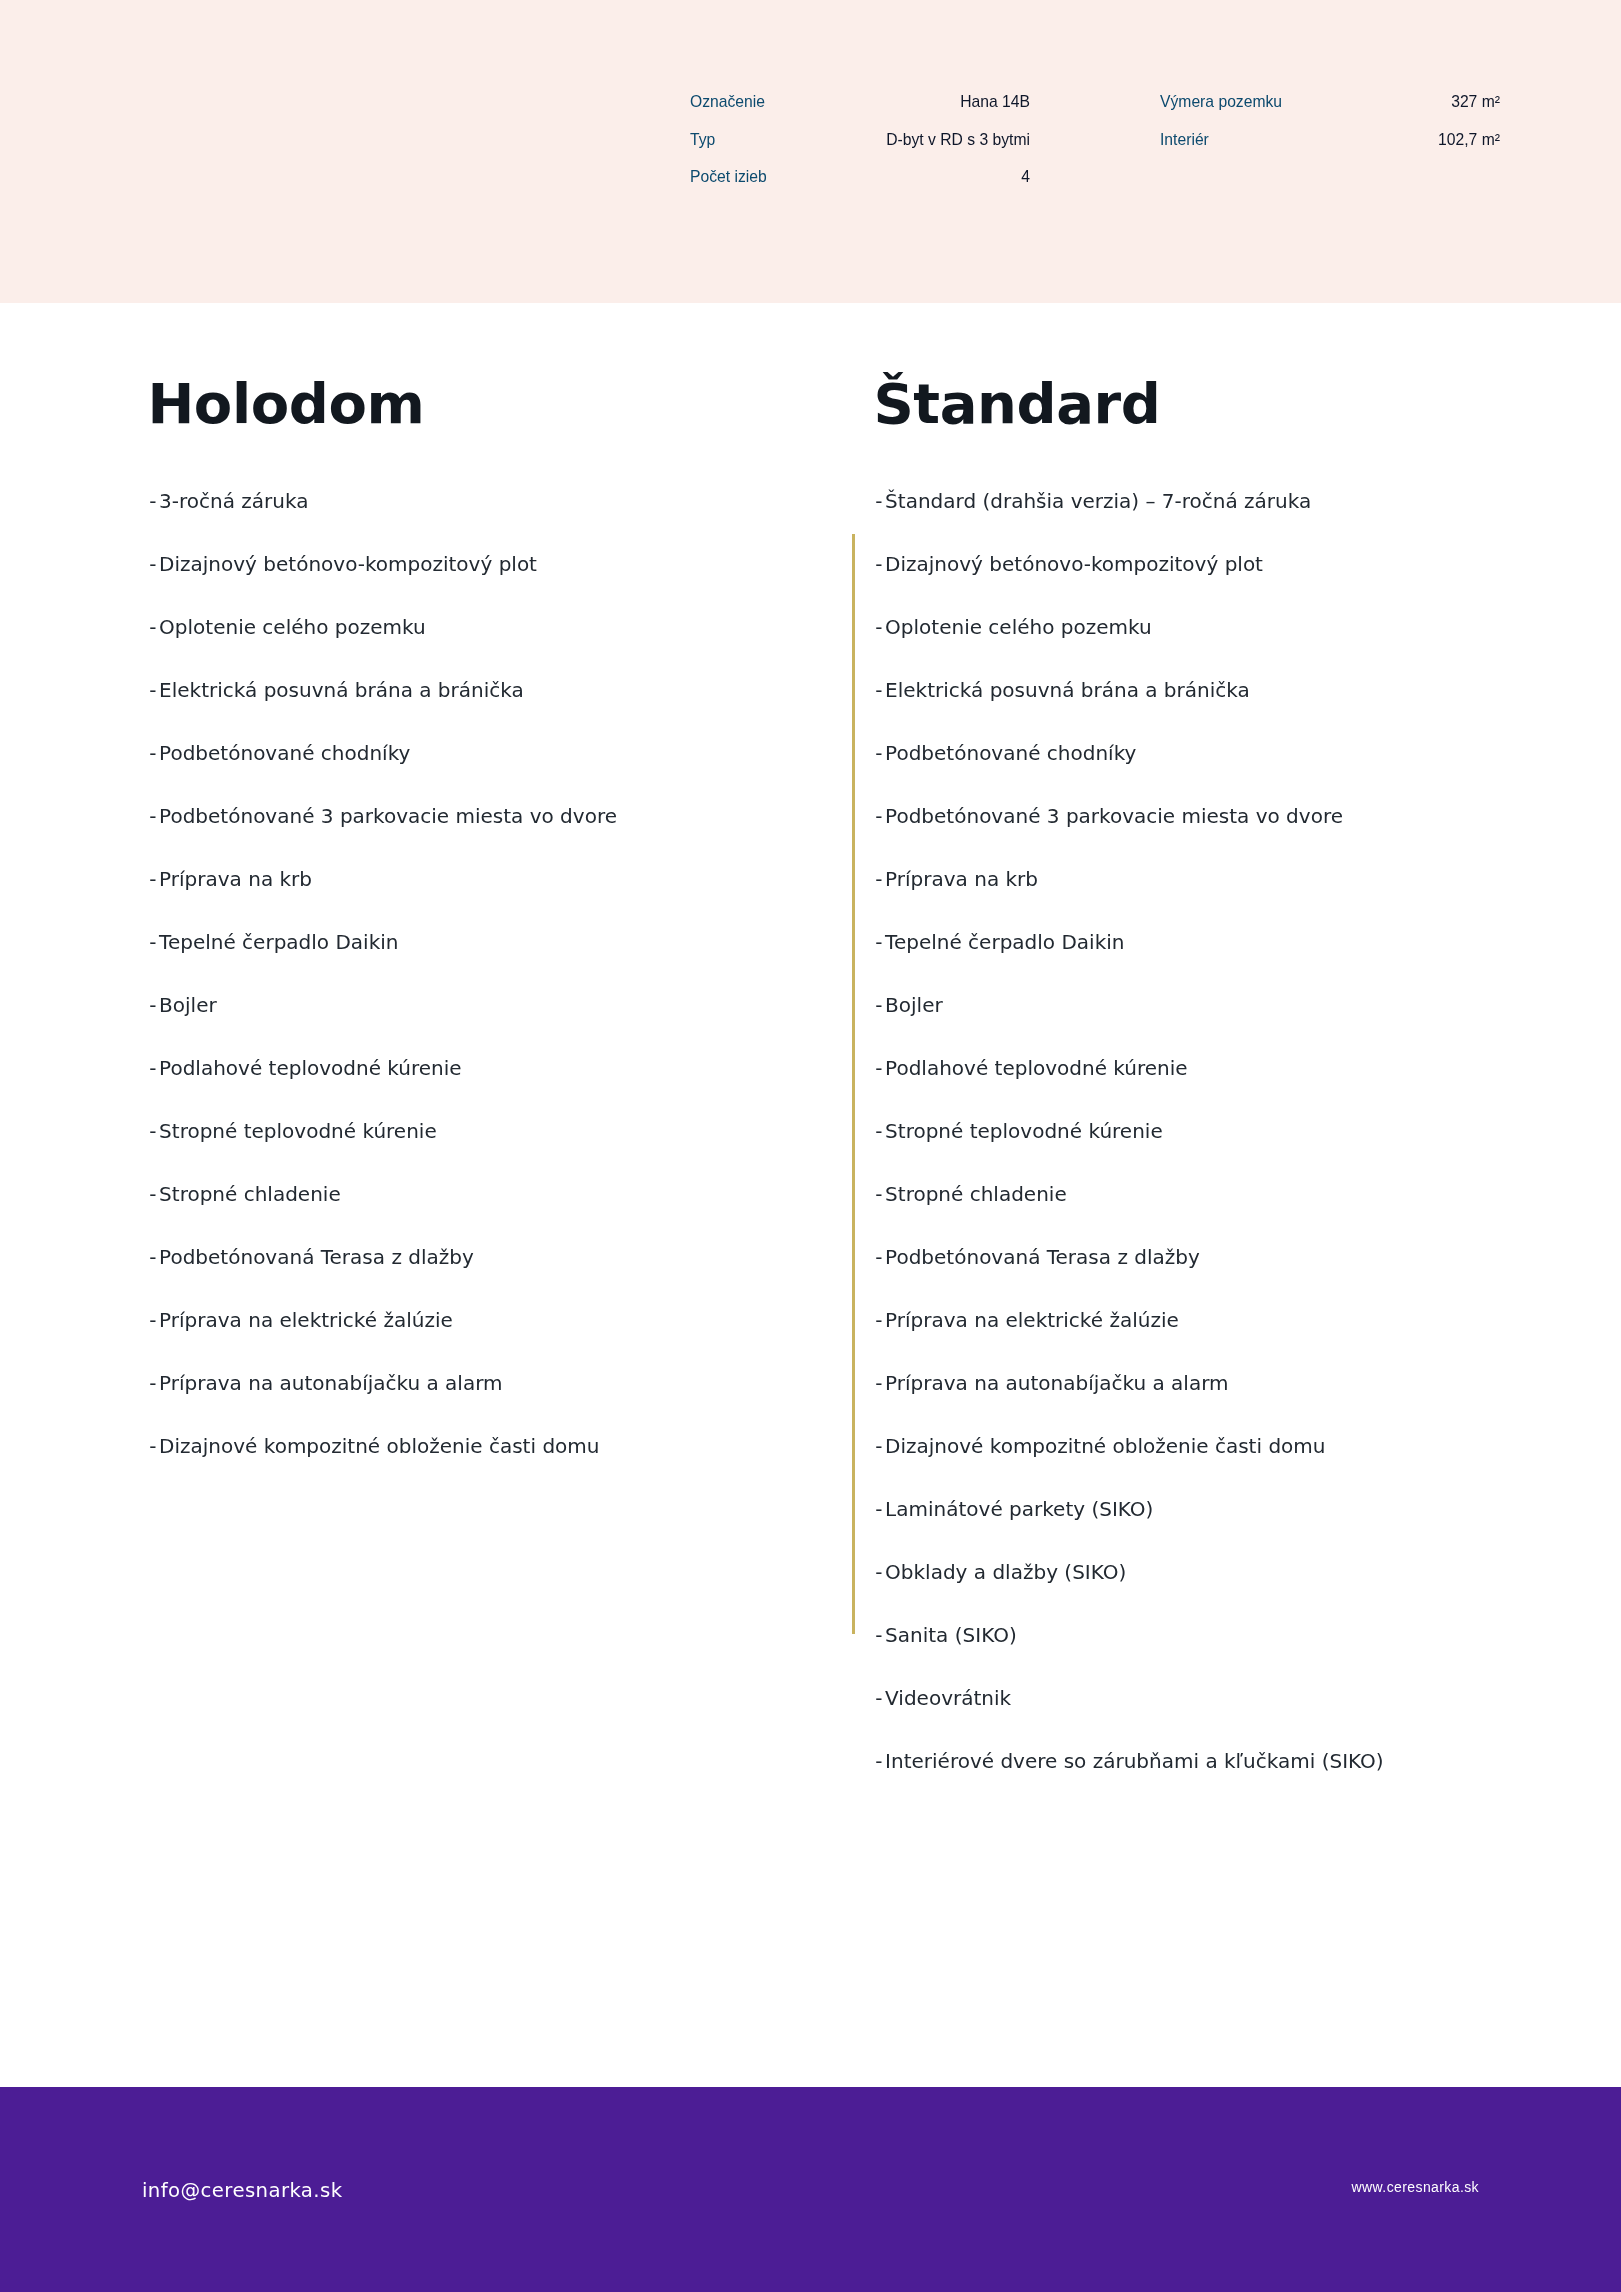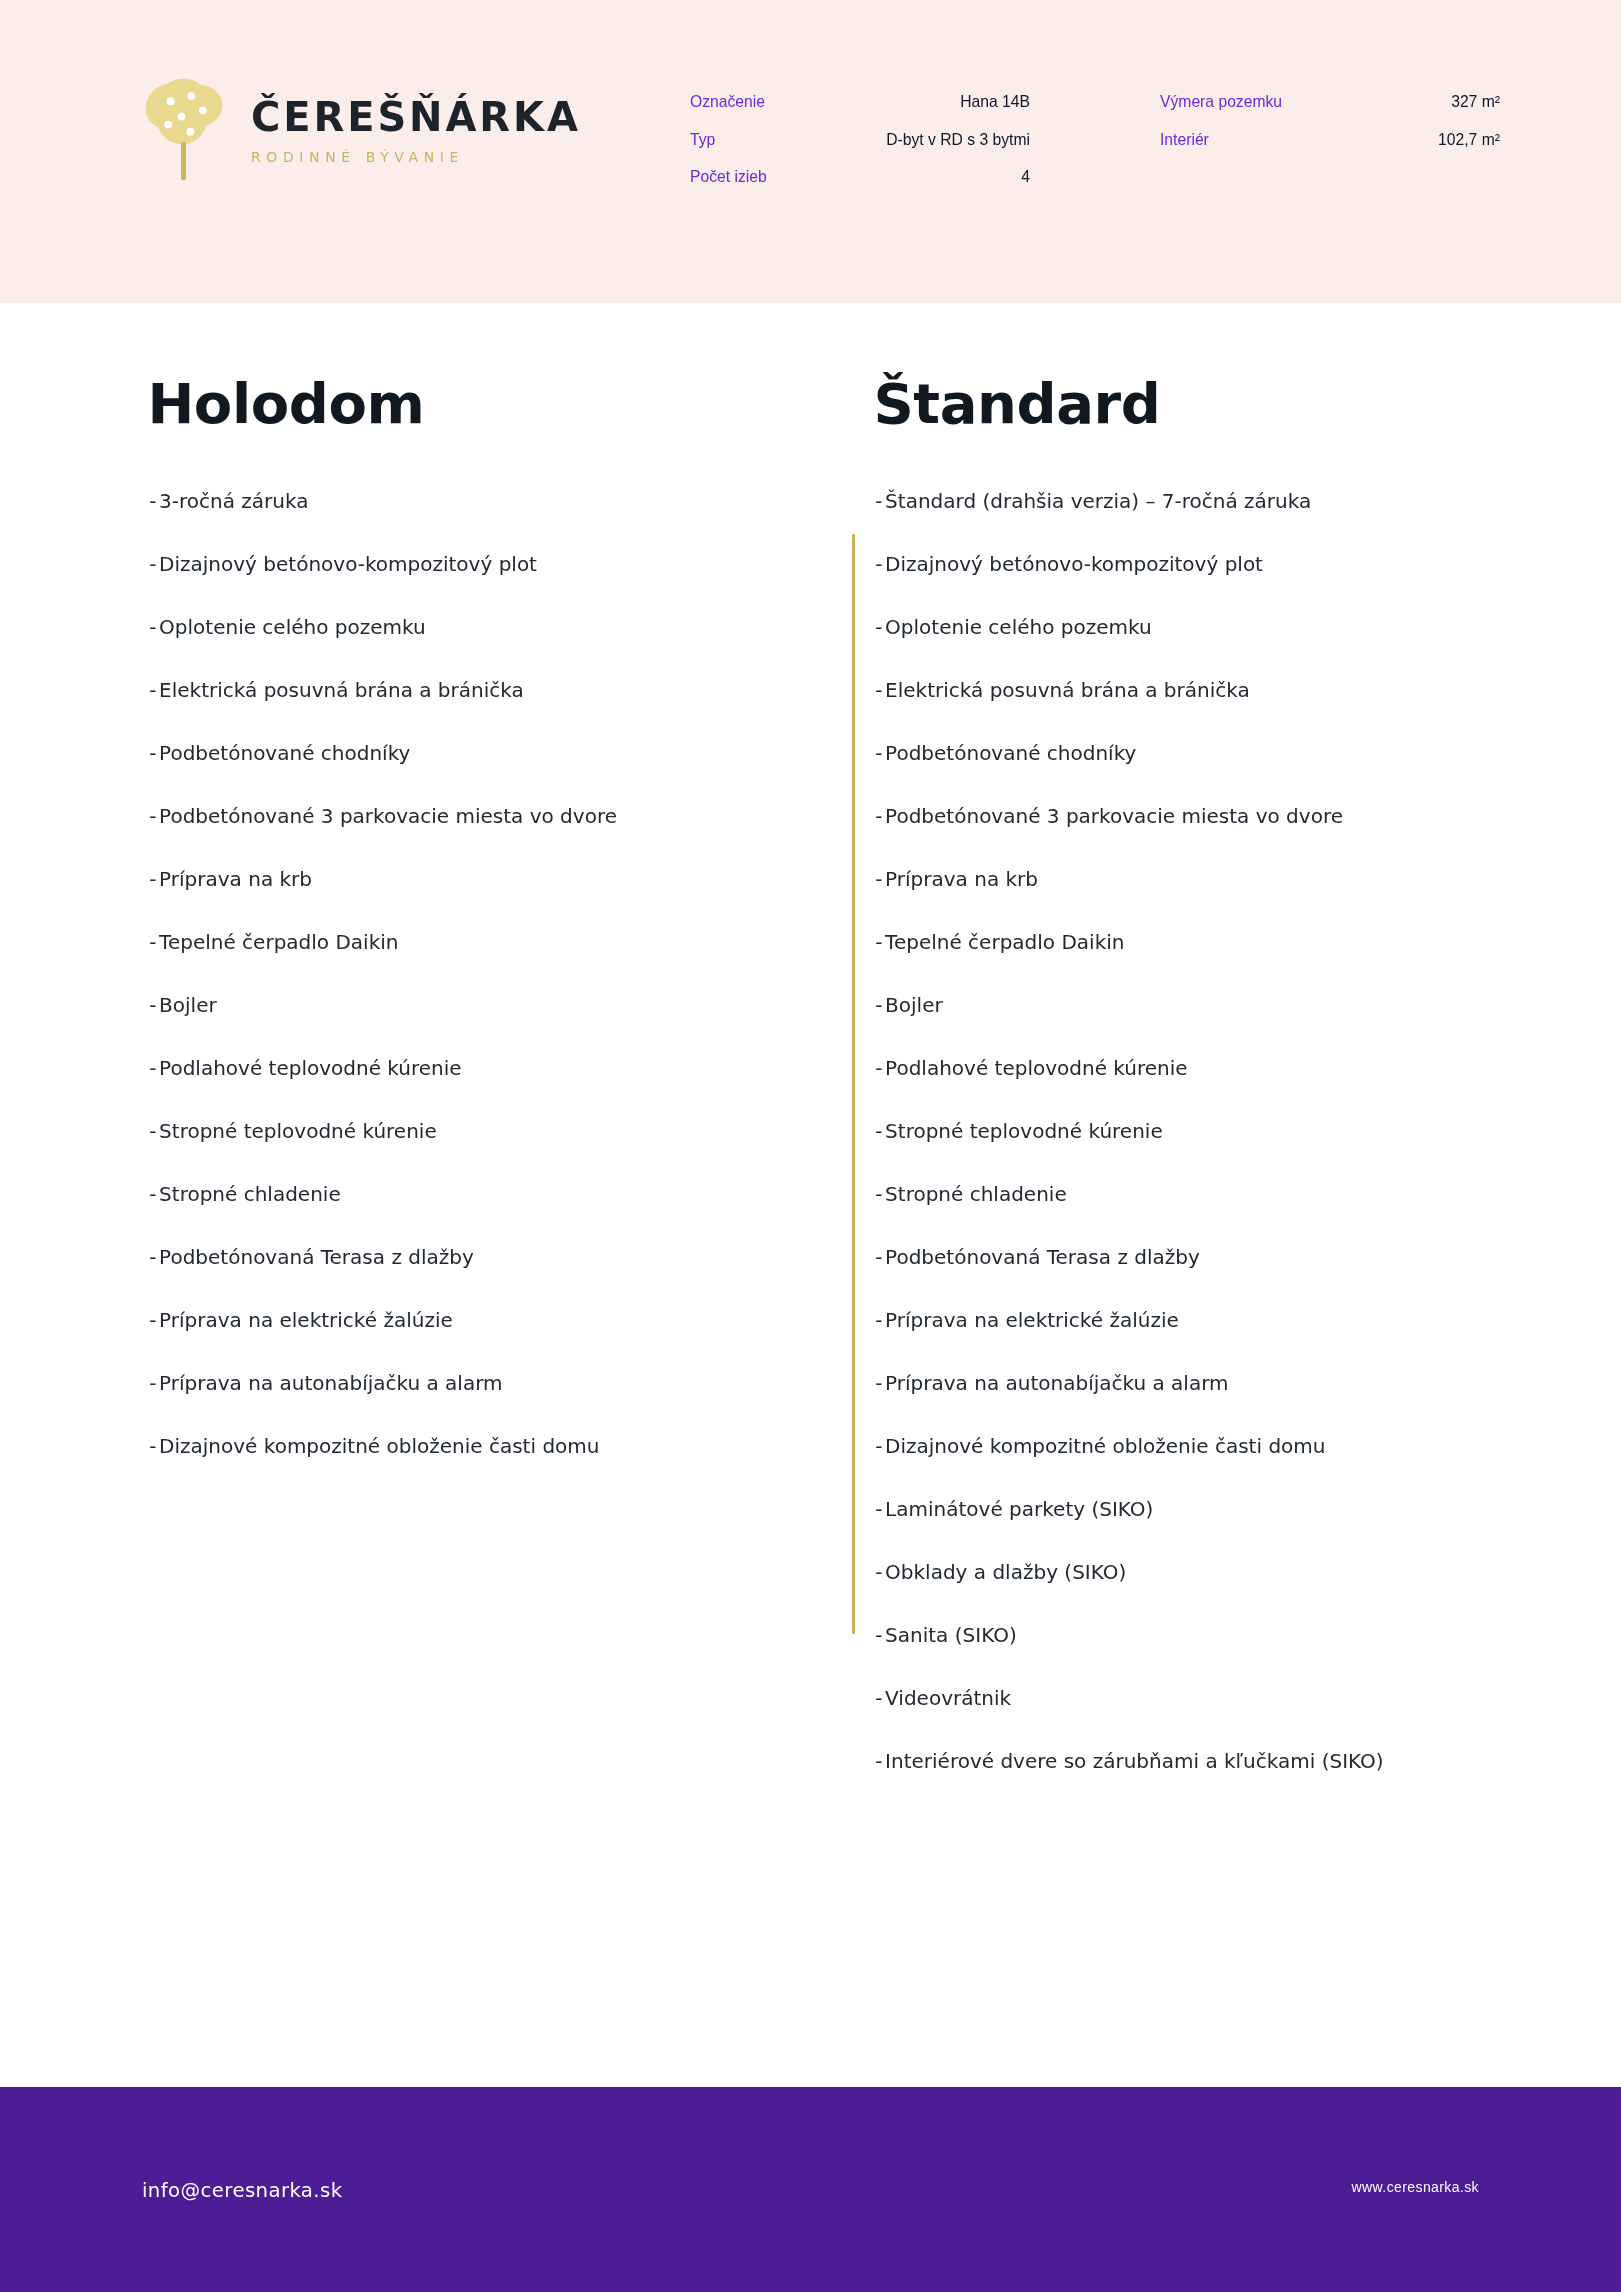--- a/index.html
+++ b/index.html
@@ -84,21 +84,21 @@
   }
   .spec-group.left { left: 690px; width: 340px; }
   .spec-group.right { left: 1160px; width: 340px; }
   .spec-row {
     display: flex;
     justify-content: space-between;
     align-items: baseline;
     margin-bottom: 19.7px;
     white-space: nowrap;
   }
-  .spec-label { font-weight: 400; color: #6d28d9; }
+  .spec-label { font-weight: 400; color: #0c4a6e; }
   .spec-value { font-weight: 400; color: #0f172a; }
 
   
   .main {
     position: relative;
     padding: 0;
     height: 2293px;
   }
   .columns {
     display: flex;
@@ -177,38 +177,20 @@
     font-size: 14px;
     letter-spacing: 0.4px;
     font-family: Liberation Sans, sans-serif;
   }
 </style>
 </head>
 <body>
 
 <div class="header">
 
-  <div class="logo-block">
-    <div class="logo-mark">
-      <svg class="crown" viewBox="0 0 92 78" xmlns="http://www.w3.org/2000/svg" aria-hidden="true">
-        <path d="M27 6 C36 -2 56 -1 64 8 C76 8 88 18 88 31 C88 42 80 50 70 53 C66 66 54 74 44 74 C31 74 20 67 16 55 C6 51 1 42 2 31 C3 19 14 8 27 6 Z" fill="#e8d98f"></path>
-        <circle cx="30" cy="26" r="4.4" fill="#ffffff"></circle>
-        <circle cx="53" cy="20" r="4.4" fill="#ffffff"></circle>
-        <circle cx="66" cy="36" r="4.4" fill="#ffffff"></circle>
-        <circle cx="42" cy="43" r="4.4" fill="#ffffff"></circle>
-        <circle cx="27" cy="52" r="4.4" fill="#ffffff"></circle>
-        <circle cx="52" cy="60" r="4.4" fill="#ffffff"></circle>
-      </svg>
-      <div class="trunk"></div>
-    </div>
-    <div class="logo-text">
-      <div class="logo-title">ČEREŠŇÁRKA</div>
-      <div class="logo-sub">RODINNÉ BÝVANIE</div>
-    </div>
-  </div>
 
   <div class="spec-group left">
     <div class="spec-row">
       <span class="spec-label">Označenie</span>
       <span class="spec-value">Hana 14B</span>
     </div>
     <div class="spec-row">
       <span class="spec-label">Typ</span>
       <span class="spec-value">D-byt v RD s 3 bytmi</span>
     </div>

